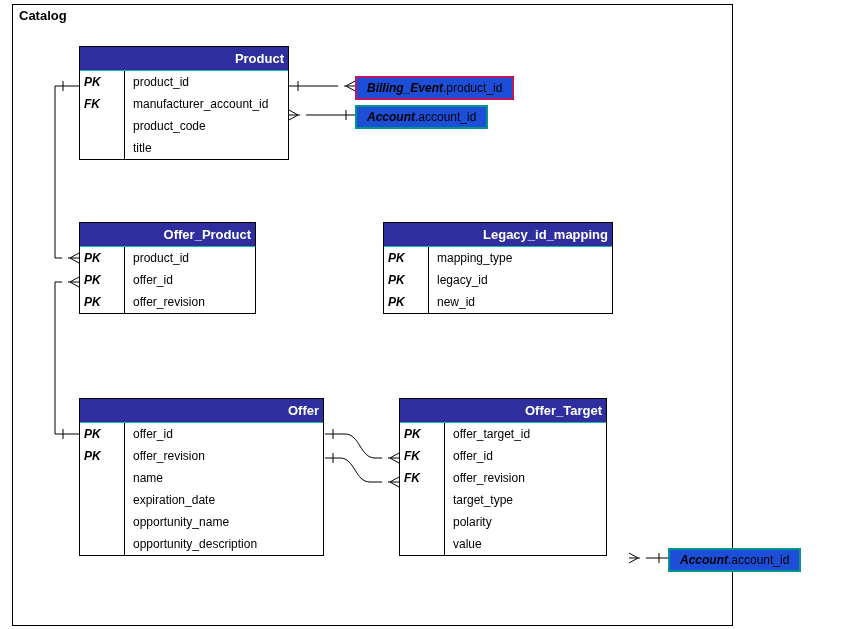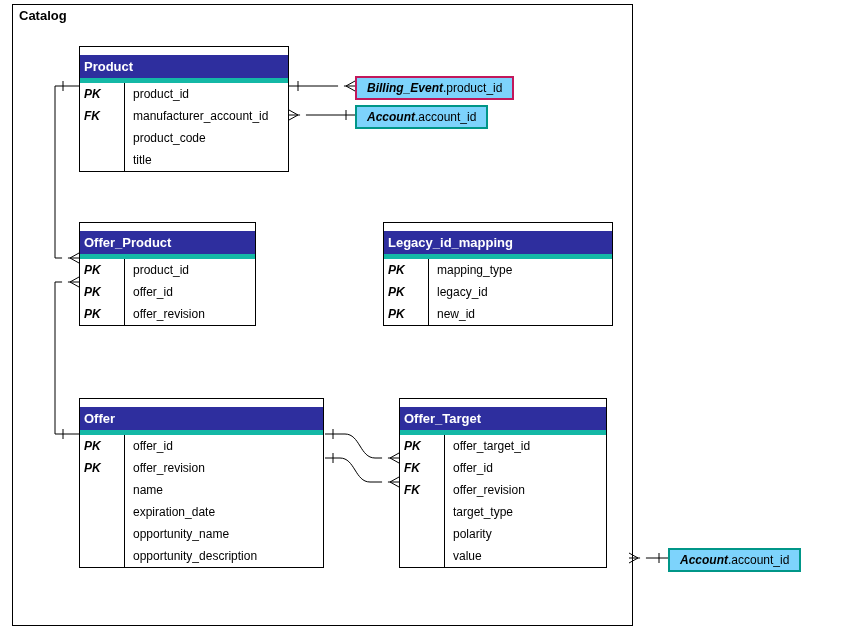--- a/index.html
+++ b/index.html
@@ -30,24 +30,23 @@
   .entity {
     position: absolute;
     border: 1px solid #000;
     background: #fff;
     box-sizing: border-box;
   }
   .entity-header {
     background: #2E2E9E;
     color: #fff;
     font-weight: bold;
-    text-align: left;
+    text-align: right;
     padding: 4px 4px;
-    border-bottom: 5px solid #14b8a6;
-    margin-top: 8px;
+    border-bottom: 1px solid #14b8a6;
   }
   .entity-row {
     display: flex;
     align-items: stretch;
   }
   .key-col {
     width: 36px;
     flex: 0 0 36px;
     border-right: 1px solid #000;
     padding: 4px 4px;
@@ -56,42 +55,42 @@
     font-style: italic;
   }
   .field-col {
     flex: 1;
     padding: 4px 8px;
     font-size: 12px;
   }
   .ref-badge {
     position: absolute;
     border: 2px solid;
-    background: #7dd3fc;
+    background: #1d4ed8;
     padding: 3px 10px;
     font-size: 12px;
     box-sizing: border-box;
   }
   .ref-badge .it { font-style: italic; font-weight: bold; }
   svg.connectors {
     position: absolute;
     left: 0;
     top: 0;
     width: 843px;
     height: 629px;
     pointer-events: none;
   }
   svg.connectors line, svg.connectors path { stroke: #000; stroke-width: 1; fill: none; }
 </style>
 </head>
 <body>
 
 <div class="diagram-area">
 
-  <div class="container-box" style="left:12px; top:4px; width:621px; height:622px;">
+  <div class="container-box" style="left:12px; top:4px; width:721px; height:622px;">
     <div class="container-title">Catalog</div>
   </div>
 
   <div class="entity" style="left:79px; top:46px; width:210px;">
     <div class="entity-header">Product</div>
     <div class="entity-row">
         <div class="key-col">PK</div>
         <div class="field-col">product_id</div>
       </div>
     <div class="entity-row">

